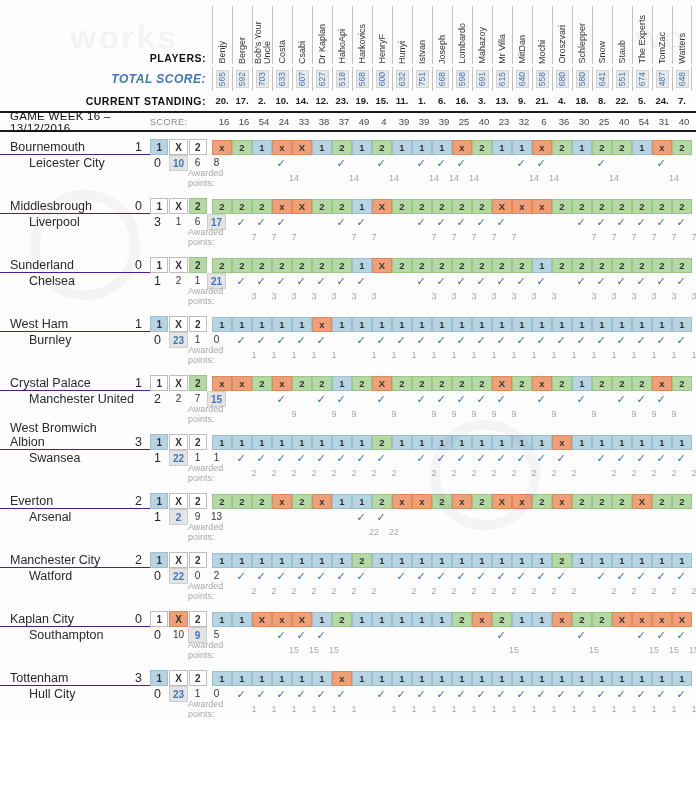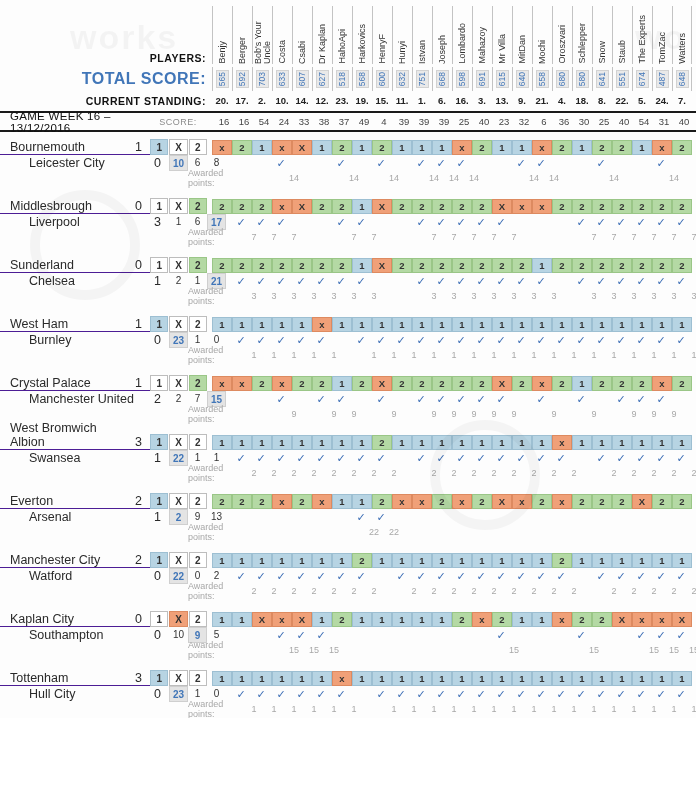--- a/index.html
+++ b/index.html
@@ -20,33 +20,33 @@
   #header{padding-top:6px;}
   .hleft{width:212px;flex:0 0 212px;text-align:right;padding-right:6px;box-sizing:border-box;}
   .names-row{display:flex;align-items:flex-end;}
   .name-cell{width:20px;flex:0 0 20px;height:58px;display:flex;align-items:flex-end;justify-content:center;
              border-left:1px solid #c3c3c3;box-sizing:border-box;}
   .name-cell:last-child{border-right:1px solid #c3c3c3;}
   .vert{writing-mode:vertical-rl;transform:rotate(180deg);font-size:9px;color:#333;
         line-height:9px;max-height:56px;}
   .players-label{font-weight:bold;font-size:10.5px;color:#111;letter-spacing:0.5px;}
   .total-row{display:flex;align-items:center;margin-top:3px;}
-  .total-label{font-weight:bold;font-size:16px;letter-spacing:0.5px;}
+  .total-label{font-weight:bold;font-size:12px;letter-spacing:0.5px;font-style:italic;}
   .total-cell{width:20px;flex:0 0 20px;height:24px;display:flex;align-items:center;justify-content:center;
               border-left:1px solid #c3c3c3;box-sizing:border-box;}
   .total-cell:last-child{border-right:1px solid #c3c3c3;}
   .total-box{background:#e9e9e9;border:1px solid #d2d2d2;padding:1px 1px;display:flex;align-items:center;justify-content:center;}
   .total-box .vert{font-size:8.5px;max-height:22px;}
   .stand-row{display:flex;align-items:center;margin-top:2px;height:15px;}
   .stand-label{font-weight:bold;font-size:10.5px;color:#111;letter-spacing:0.5px;}
   .stand-val{font-size:9.5px;font-weight:bold;color:#222;}
   .gw-row{display:flex;align-items:center;height:17px;margin-top:3px;
           border-top:2px solid #1a1a1a;border-bottom:2px solid #1a1a1a;}
   .gw-label{font-weight:normal;font-size:11.5px;color:#111;flex:0 0 150px;padding-left:10px;box-sizing:border-box;letter-spacing:0.3px;}
-  .gw-score-label{flex:0 0 56px;text-align:center;font-size:9px;color:#8a8a8a;padding-right:8px;letter-spacing:0.5px;}
+  .gw-score-label{flex:0 0 56px;text-align:left;font-size:9px;color:#8a8a8a;padding-right:8px;letter-spacing:0.5px;}
   .gw-score{font-size:9.5px;color:#444;}
 
   
   #matches{margin-top:6px;}
   .block{margin-bottom:13px;}
   .trow1{height:17px;}
   .trow2{height:16px;margin-left:19px;}
   .trow3{height:13px;margin-left:36px;}
   .team-name{font-size:12.5px;color:#2a2a2a;flex:1;padding-left:10px;}
   .team-goals{font-size:12.5px;color:#2a2a2a;width:18px;text-align:right;padding-right:8px;}

